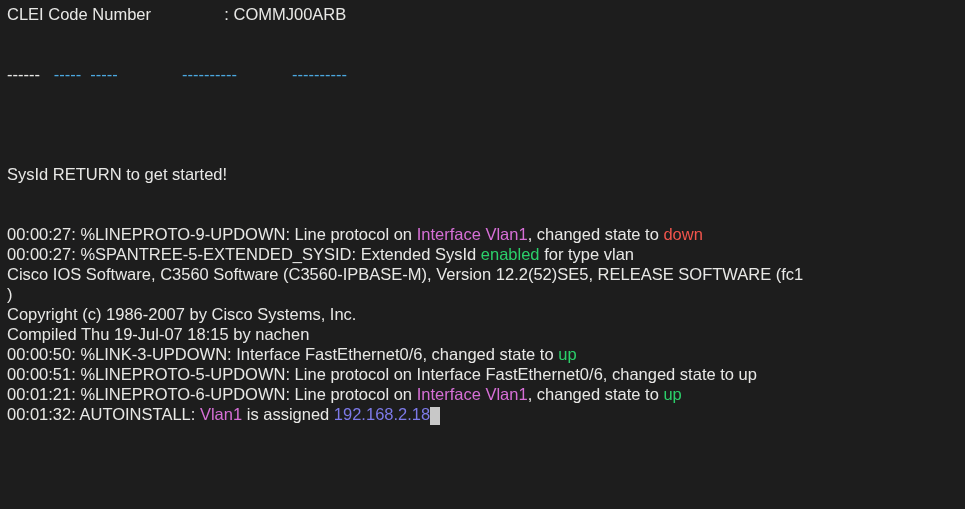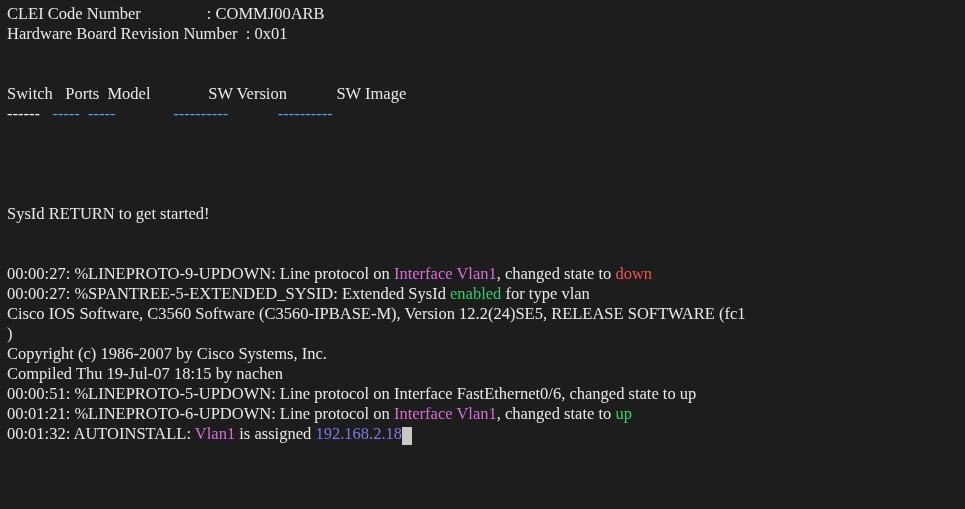--- a/index.html
+++ b/index.html
@@ -11,21 +11,21 @@
     width: 965px;
     height: 509px;
     overflow: hidden;
   }
   .terminal {
     width: 965px;
     height: 425px;
     box-sizing: border-box;
     padding: 4px 0 0 7px;
     background: var(--bg, #1d1d1d);
-    font-family: Liberation Serif, serif;
+    font-family: Liberation Sans, sans-serif;
     font-size: 16.5px;
     line-height: 20px;
     color: var(--fg, #e8e8e6);
     cursor: text;
   }
   .term-line {
     white-space: pre;
     height: 20px;
     overflow: visible;
   }
@@ -42,34 +42,33 @@
     vertical-align: text-bottom;
     background: var(--cursor, #c8c8c8);
     transform: translateY(2px);
   }
 </style>
 </head>
 <body>
 
 <div class="terminal" id="terminal">
     <div class="term-line"><span class="c-fg">CLEI Code Number                : COMMJ00ARB</span></div>
-    <div class="term-line"><span class="c-fg">Hardware Board Revision Number  : 0x01</span></div>
     <div class="term-line"></div>
     <div class="term-line"></div>
-    <div class="term-line"><span class="c-fg">Switch   Ports  Model              SW Version            SW Image</span></div>
     <div class="term-line"><span class="c-fg">------</span><span class="c-blue">   -----  -----              ----------            ----------</span></div>
     <div class="term-line"></div>
     <div class="term-line"></div>
     <div class="term-line"></div>
     <div class="term-line"></div>
     <div class="term-line"><span class="c-fg">SysId RETURN to get started!</span></div>
     <div class="term-line"></div>
     <div class="term-line"></div>
     <div class="term-line"><span class="c-fg">00:00:27: %LINEPROTO-9-UPDOWN: Line protocol on </span><span class="c-magenta">Interface Vlan1</span><span class="c-fg">, changed state to </span><span class="c-red">down</span></div>
     <div class="term-line"><span class="c-fg">00:00:27: %SPANTREE-5-EXTENDED_SYSID: Extended SysId </span><span class="c-green">enabled</span><span class="c-fg"> for type vlan</span></div>
-    <div class="term-line"><span class="c-fg">Cisco IOS Software, C3560 Software (C3560-IPBASE-M), Version 12.2(24)SE5, RELEASE SOFTWARE (fc1</span></div>
+    <div class="term-line"><span class="c-fg">Cisco IOS Software, C3560 Software (C3560-IPBASE-M), Version 12.2(52)SE5, RELEASE SOFTWARE (fc1</span></div>
     <div class="term-line"><span class="c-fg">)</span></div>
     <div class="term-line"><span class="c-fg">Copyright (c) 1986-2007 by Cisco Systems, Inc.</span></div>
     <div class="term-line"><span class="c-fg">Compiled Thu 19-Jul-07 18:15 by nachen</span></div>
+    <div class="term-line"><span class="c-fg">00:00:50: %LINK-3-UPDOWN: Interface FastEthernet0/6, changed state to </span><span class="c-green">up</span></div>
     <div class="term-line"><span class="c-fg">00:00:51: %LINEPROTO-5-UPDOWN: Line protocol on Interface FastEthernet0/6, changed state to up</span></div>
     <div class="term-line"><span class="c-fg">00:01:21: %LINEPROTO-6-UPDOWN: Line protocol on </span><span class="c-magenta">Interface Vlan1</span><span class="c-fg">, changed state to </span><span class="c-green">up</span></div>
     <div class="term-line"><span class="c-fg">00:01:32: AUTOINSTALL: </span><span class="c-magenta">Vlan1</span><span class="c-fg"> is assigned </span><span class="c-violet">192.168.2.18</span><span class="cursor-block"></span></div>
   </div>
 
 </body></html>

